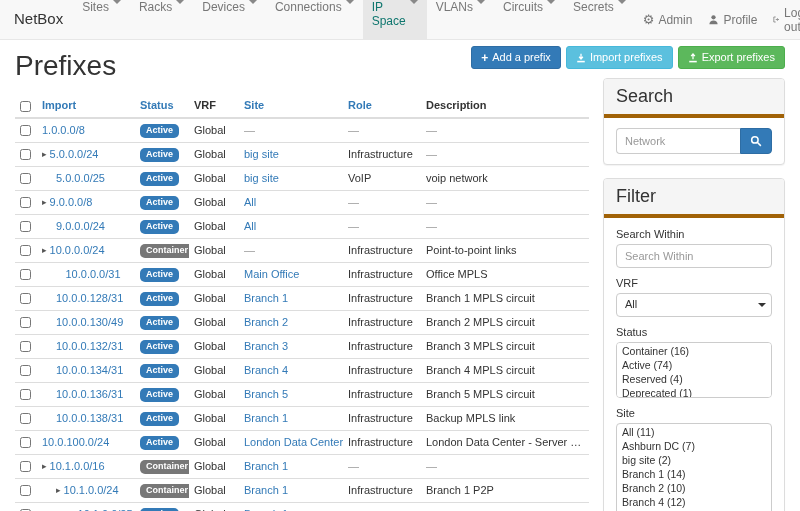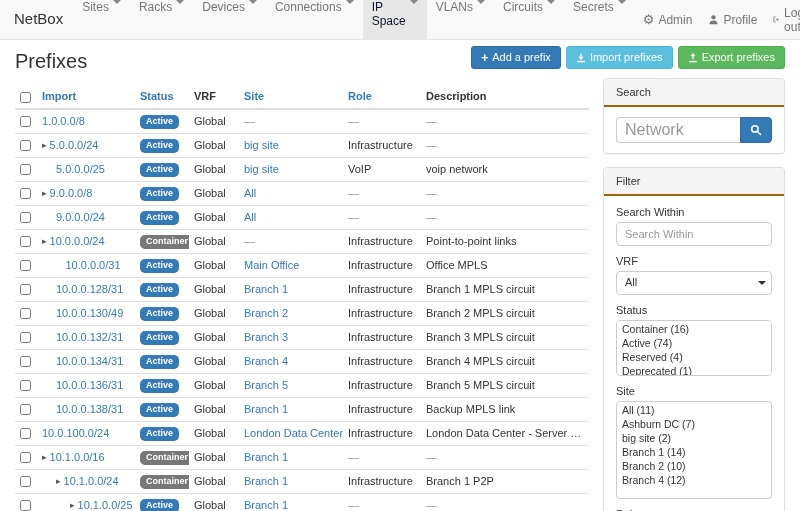--- a/index.html
+++ b/index.html
@@ -7,41 +7,41 @@
     font-family:"Liberation Sans", sans-serif; color:#333; }
 
   
   .navbar { height:40px; background:#f8f8f8; border-bottom:1px solid #e7e7e7;
     display:flex; align-items:stretch; padding:0 8px; }
   .brand { font-size:15px; color:#333; line-height:38px; padding:0 10px 0 6px;
     text-decoration:none; }
   .nav-menu { display:flex; }
   .nav-item { display:flex; align-items:flex-start; padding:0 9px; font-size:12px;
     color:#777; text-decoration:none; cursor:pointer; }
-  .nav-item.active { background:#e7e7e7; color:#0f172a; }
+  .nav-item.active { background:#e7e7e7; color:#0f766e; }
   .nav-right { margin-left:auto; display:flex; }
   .nav-link { display:flex; align-items:center; gap:4px; padding:0 8px;
     font-size:12px; color:#777; text-decoration:none; cursor:pointer; }
   .gear-glyph { font-size:13px; line-height:1; }
   .caret { display:inline-block; width:0; height:0; border-top:4px solid #888;
     border-left:4px solid transparent; border-right:4px solid transparent;
     margin-left:4px; }
   .caret.dark { border-top-color:#333; }
 
   
   .content { padding:0 15px; position:relative; }
   .actions { position:absolute; top:6px; right:15px; display:flex; gap:5px; z-index:5; }
   .btn { display:inline-flex; align-items:center; gap:4px; padding:4px 9px;
     font-size:11px; color:#fff; border:1px solid transparent; border-radius:3px;
     cursor:pointer; font-family:inherit; line-height:1.2; }
   .btn .plus { font-weight:bold; font-size:12px; line-height:10px; }
 
   .columns { display:flex; gap:14px; }
   .main { flex:1; min-width:0; }
-  h1.page-title { font-size:20px; font-weight:400; margin:10px 0 12px; color:#333; }
+  h1.page-title { font-size:28px; font-weight:400; margin:10px 0 12px; color:#333; }
 
   
   table.prefix-table { width:100%; border-collapse:collapse; font-size:11px;
     table-layout:fixed; }
   .prefix-table th { text-align:left; padding:5px 5px; border-bottom:2px solid #ddd;
     font-size:11px; white-space:nowrap; }
   .prefix-table td { padding:4px 5px; border-top:1px solid #ddd;
     vertical-align:middle; height:22px; white-space:nowrap; overflow:hidden; }
   .th-link { color:#337ab7; text-decoration:none; font-weight:bold; cursor:pointer; }
   .cell-link { color:#337ab7; text-decoration:none; cursor:pointer; }
@@ -56,26 +56,26 @@
   .prefix-cell { display:flex; align-items:center; }
   .tree-arrow { color:#555; font-size:9px; margin-right:3px; line-height:1; }
   .label-badge { display:inline-block; padding:2px 6px 3px; font-size:9px;
     font-weight:bold; color:#fff; border-radius:5px; line-height:1; }
   .dash { color:#999 !important; text-decoration:none; cursor:default; }
 
   
   .sidebar { width:182px; flex:none; margin-top:38px; }
   .panel { border:1px solid #ddd; border-radius:4px; margin-bottom:13px;
     background:#fff; box-shadow:0 1px 1px rgba(0,0,0,.05); }
-  .panel-heading { background:#f5f5f5; border-bottom:2px solid #a16207;
-    padding:7px 12px; font-size:11px; color:#333; border-radius:3px 3px 0 0; }
+  .panel-heading { background:#f5f5f5; border-bottom:4px solid #a16207;
+    padding:7px 12px; font-size:18px; color:#333; border-radius:3px 3px 0 0; }
   .panel-body { padding:10px 12px; }
   .input-group { display:flex; }
   .input-group input { flex:1; min-width:0; height:26px; border:1px solid #ccc;
-    border-right:none; border-radius:4px 0 0 4px; padding:3px 8px; font-size:16px;
+    border-right:none; border-radius:4px 0 0 4px; padding:3px 8px; font-size:11px;
     font-family:inherit; }
   .search-btn { width:32px; height:26px; background:#337ab7; border:1px solid #2e6da4;
     border-radius:0 4px 4px 0; display:flex; align-items:center; justify-content:center;
     cursor:pointer; }
   .panel-body label { display:block; font-size:11px; margin:9px 0 4px; color:#333; }
   .panel-body label.first { margin-top:0; }
   .text-input { width:100%; height:24px; border:1px solid #ccc; border-radius:4px;
     padding:3px 8px; font-size:11px; font-family:inherit; }
   .select-box { position:relative; width:100%; height:24px; border:1px solid #ccc;
     border-radius:4px; padding:4px 8px; font-size:11px; background:#fff; cursor:pointer; }

